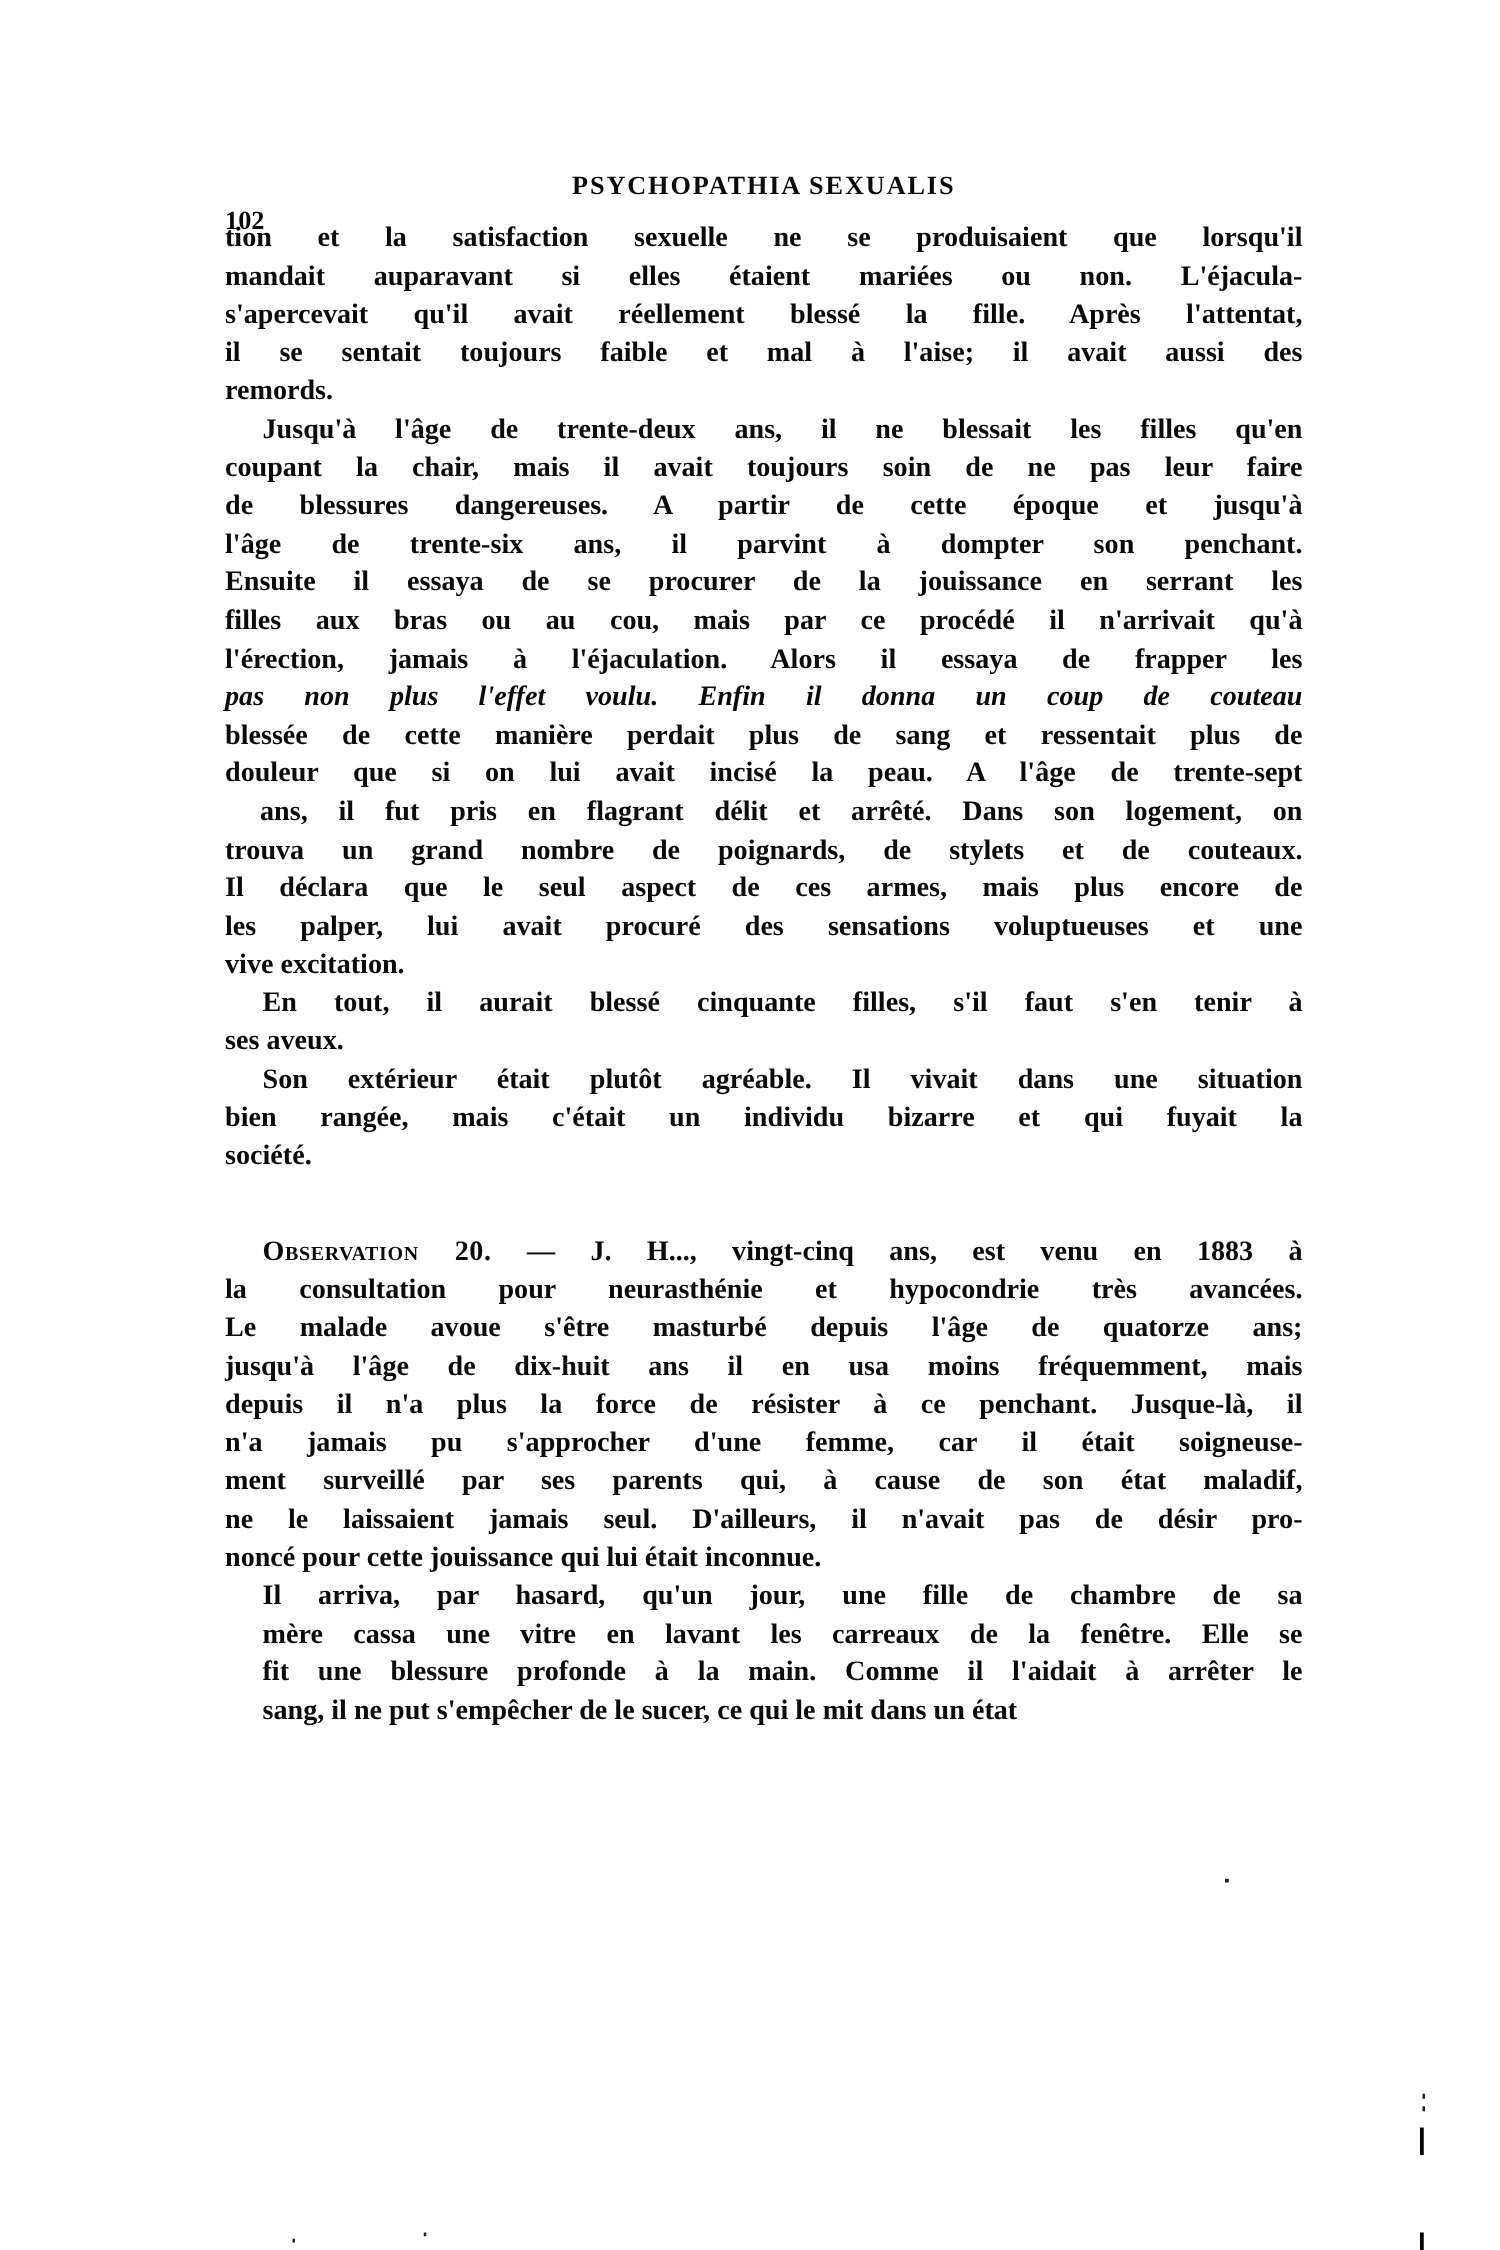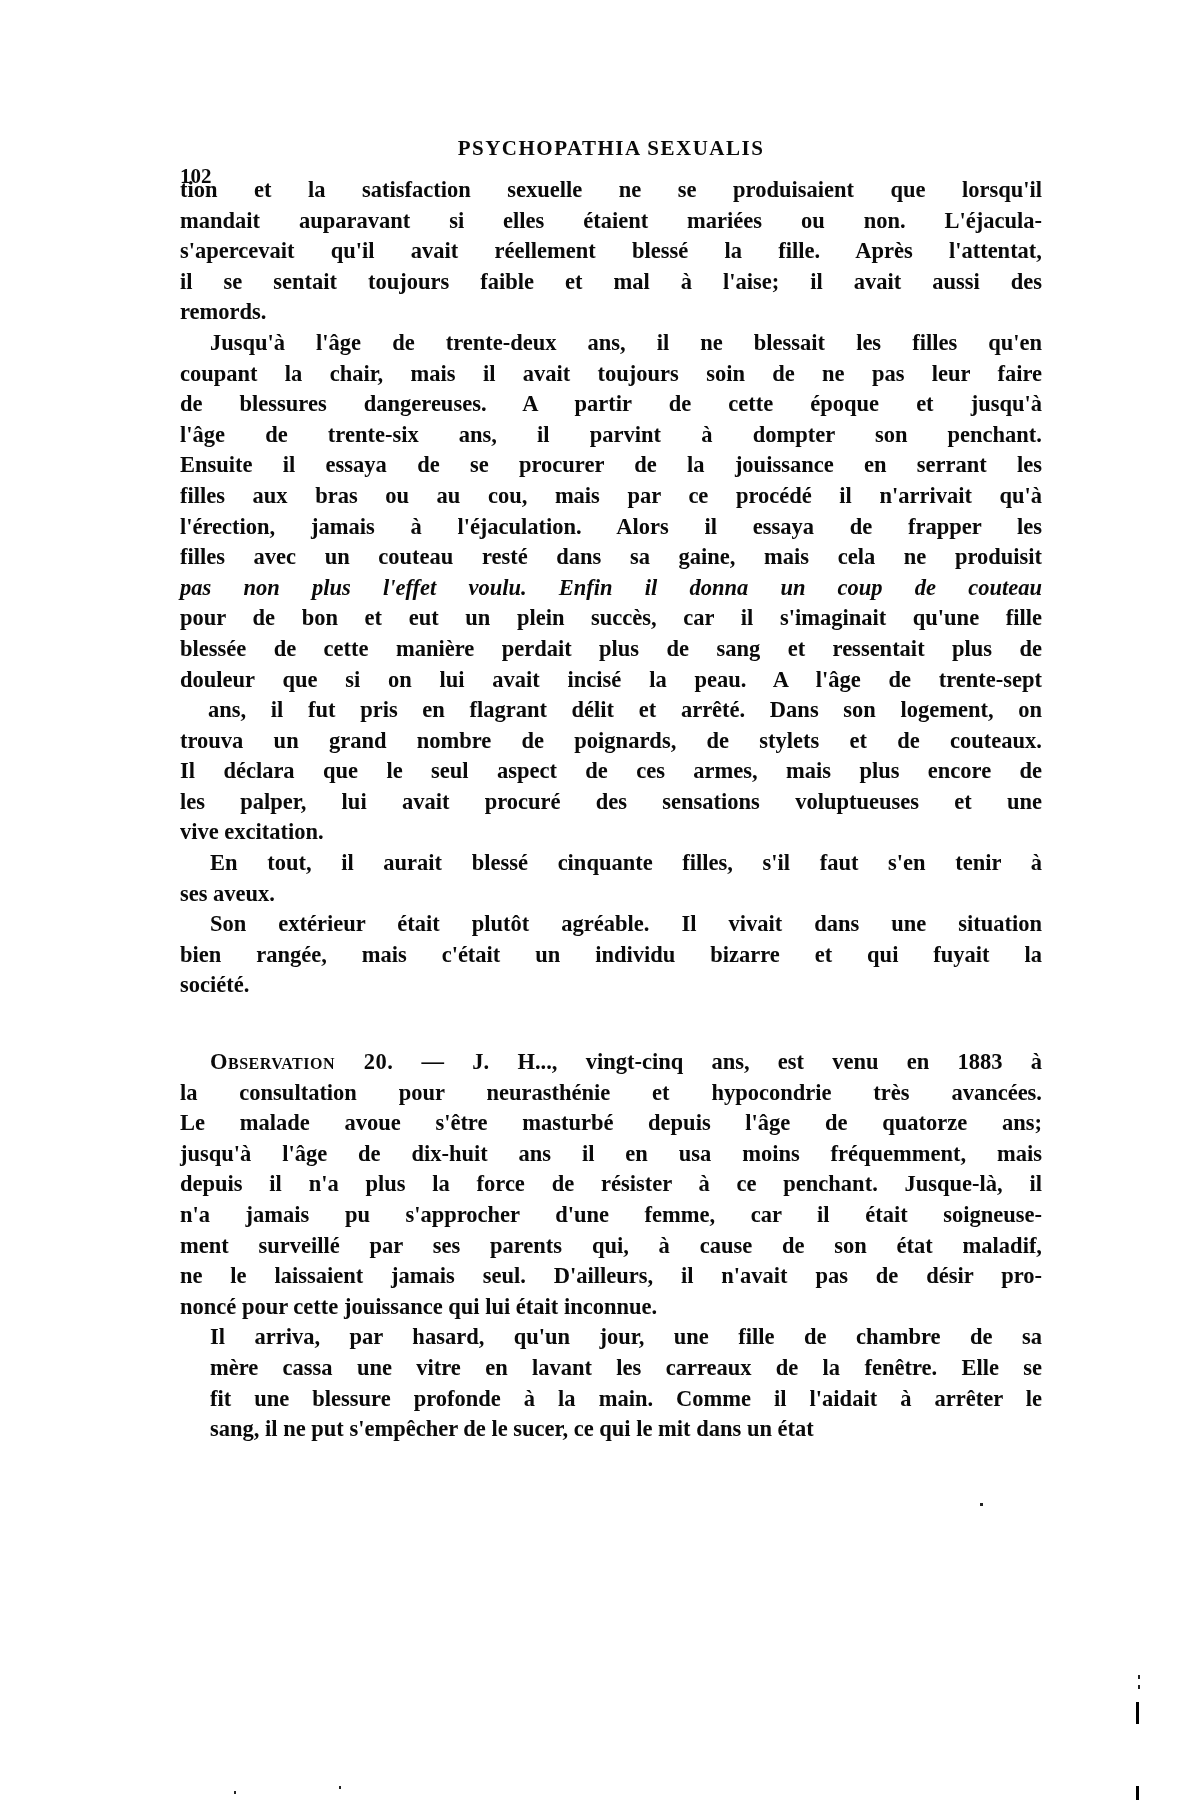--- a/index.html
+++ b/index.html
@@ -41,23 +41,21 @@
           <span class="line last">remords.</span>
         </p>
         <p class="para indent">
           <span class="line" style="text-indent: 30px;">Jusqu'à l'âge de trente-deux ans, il ne blessait les filles qu'en</span>
           <span class="line" style="text-indent: 0px;">coupant la chair, mais il avait toujours soin de ne pas leur faire</span>
           <span class="line" style="text-indent: 0px;">de blessures dangereuses. A partir de cette époque et jusqu'à</span>
           <span class="line" style="text-indent: 0px;">l'âge de trente-six ans, il parvint à dompter son penchant.</span>
           <span class="line" style="text-indent: 0px;">Ensuite il essaya de se procurer de la jouissance en serrant les</span>
           <span class="line" style="text-indent: 0px;">filles aux bras ou au cou, mais par ce procédé il n'arrivait qu'à</span>
           <span class="line" style="text-indent: 0px;">l'érection, jamais à l'éjaculation. Alors il essaya de frapper les</span>
-          <span class="line" style="text-indent: 0px;">filles avec un couteau resté dans sa gaine, mais cela ne produisit</span>
           <span class="line" style="text-indent: 0px; font-style: italic;">pas non plus l'effet voulu. Enfin il donna un coup de couteau</span>
-          <span class="line" style="text-indent: 0px;">pour de bon et eut un plein succès, car il s'imaginait qu'une fille</span>
           <span class="line" style="text-indent: 0px;">blessée de cette manière perdait plus de sang et ressentait plus de</span>
           <span class="line" style="text-indent: 0px;">douleur que si on lui avait incisé la peau. A l'âge de trente-sept</span>
           <span class="line" style="text-indent: 0px; margin-left: 28px;">ans, il fut pris en flagrant délit et arrêté. Dans son logement, on</span>
           <span class="line" style="text-indent: 0px;">trouva un grand nombre de poignards, de stylets et de couteaux.</span>
           <span class="line" style="text-indent: 0px;">Il déclara que le seul aspect de ces armes, mais plus encore de</span>
           <span class="line" style="text-indent: 0px;">les palper, lui avait procuré des sensations voluptueuses et une</span>
           <span class="line last" style="text-indent: 0px;">vive excitation.</span>
         </p>
         <p class="para indent">
           <span class="line" style="text-indent: 30px;">En tout, il aurait blessé cinquante filles, s'il faut s'en tenir à</span>

